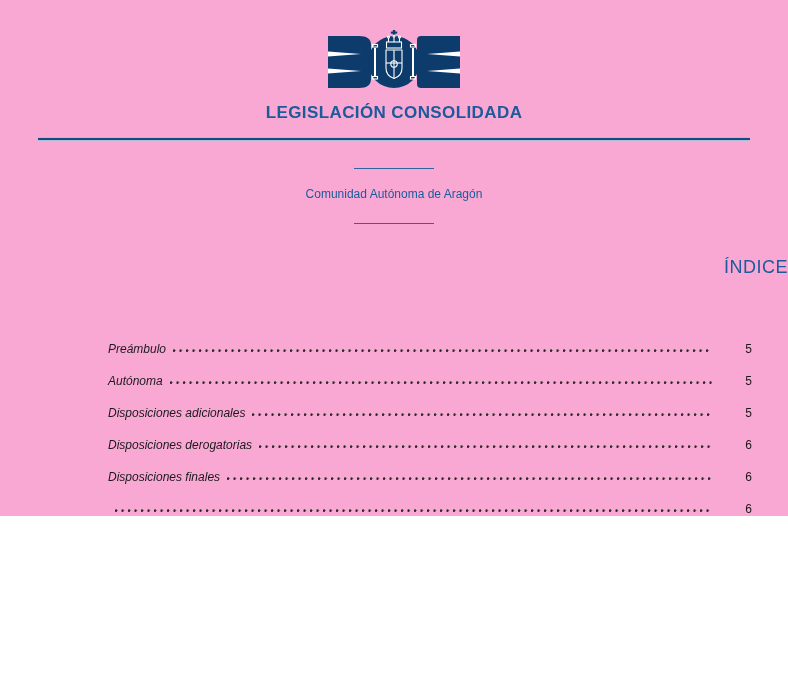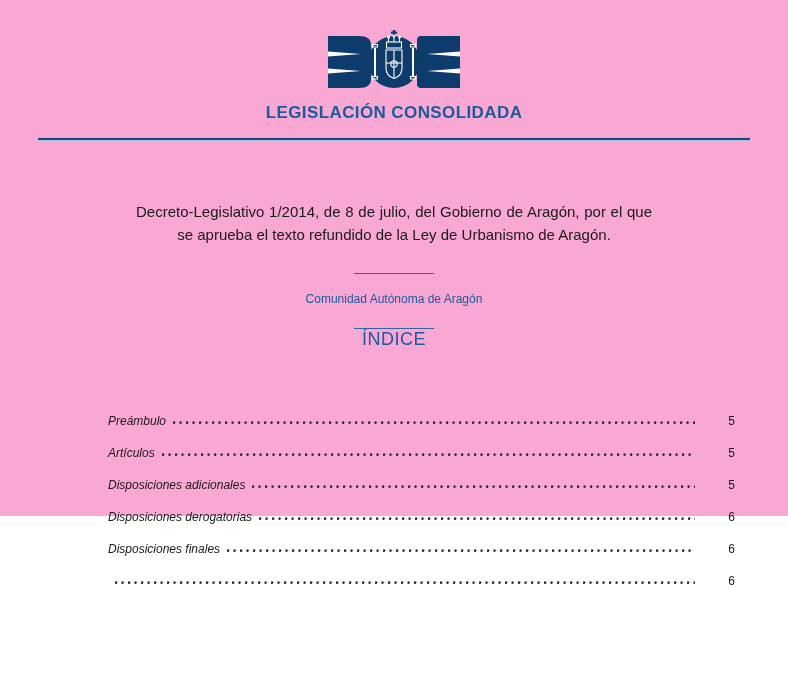--- a/index.html
+++ b/index.html
@@ -41,25 +41,25 @@
   .sep{width:80px;border:0;border-top:1px solid #33639c;height:0;}
   .sep-1{margin:27px auto 0;}
   .sep-2{margin:19px auto 0;}
 
   .meta{
     margin-top:17px;text-align:center;
     color:var(--blue);font-size:12px;line-height:17.5px;
   }
 
   .indice-heading{
-    text-align:center;
+    margin-top:33px;text-align:right;
     color:var(--blue);font-size:18px;font-weight:400;letter-spacing:.5px;
   }
 
-  .toc{margin:64px 53px 0 108px;}
+  .toc{margin:64px 36px 0 108px;}
   .toc-row{
     display:flex;align-items:baseline;height:32px;
     font-size:12px;color:var(--ink);
   }
   .toc-label{font-style:italic;white-space:nowrap;}
   .toc-label.caps{font-style:normal;}
   .toc-dots{
     flex:1;height:3px;position:relative;top:-1px;
     margin:0 24px 0 7px;
     background-image:radial-gradient(circle at 1.1px 1.6px,#2b2b2b 1.05px,transparent 1.5px);
@@ -108,41 +108,40 @@
         <rect x="82.5" y="14.5" width="5" height="2.5"></rect>
         <rect x="82.5" y="46.5" width="5" height="2.5"></rect>
       </g>
     </svg>
   </div>
 
   <div class="section-title">LEGISLACIÓN CONSOLIDADA</div>
 
   <div class="main-rule"></div>
 
-  <p class="doc-title">Decreto-Legislativo 1/2014, de 8 de julio, del Gobierno de Aragón, por el que se aprueba el texto refundido de la Ley de Urbanismo de Aragón.</p>
 
   <hr class="sep sep-1">
 
   <div class="meta">
     <div>Comunidad Autónoma de Aragón</div>
   </div>
 
   <hr class="sep sep-2">
 
   <div class="indice-heading">ÍNDICE</div>
 
   <div class="toc">
   <div class="toc-row">
     <span class="toc-label">Preámbulo</span>
     <span class="toc-dots"></span>
     <span class="toc-page">5</span>
   </div>
 
   <div class="toc-row">
-    <span class="toc-label">Artículos</span>
+    <span class="toc-label">Autónoma</span>
     <span class="toc-dots"></span>
     <span class="toc-page">5</span>
   </div>
 
   <div class="toc-row">
     <span class="toc-label">Disposiciones adicionales</span>
     <span class="toc-dots"></span>
     <span class="toc-page">5</span>
   </div>
 

